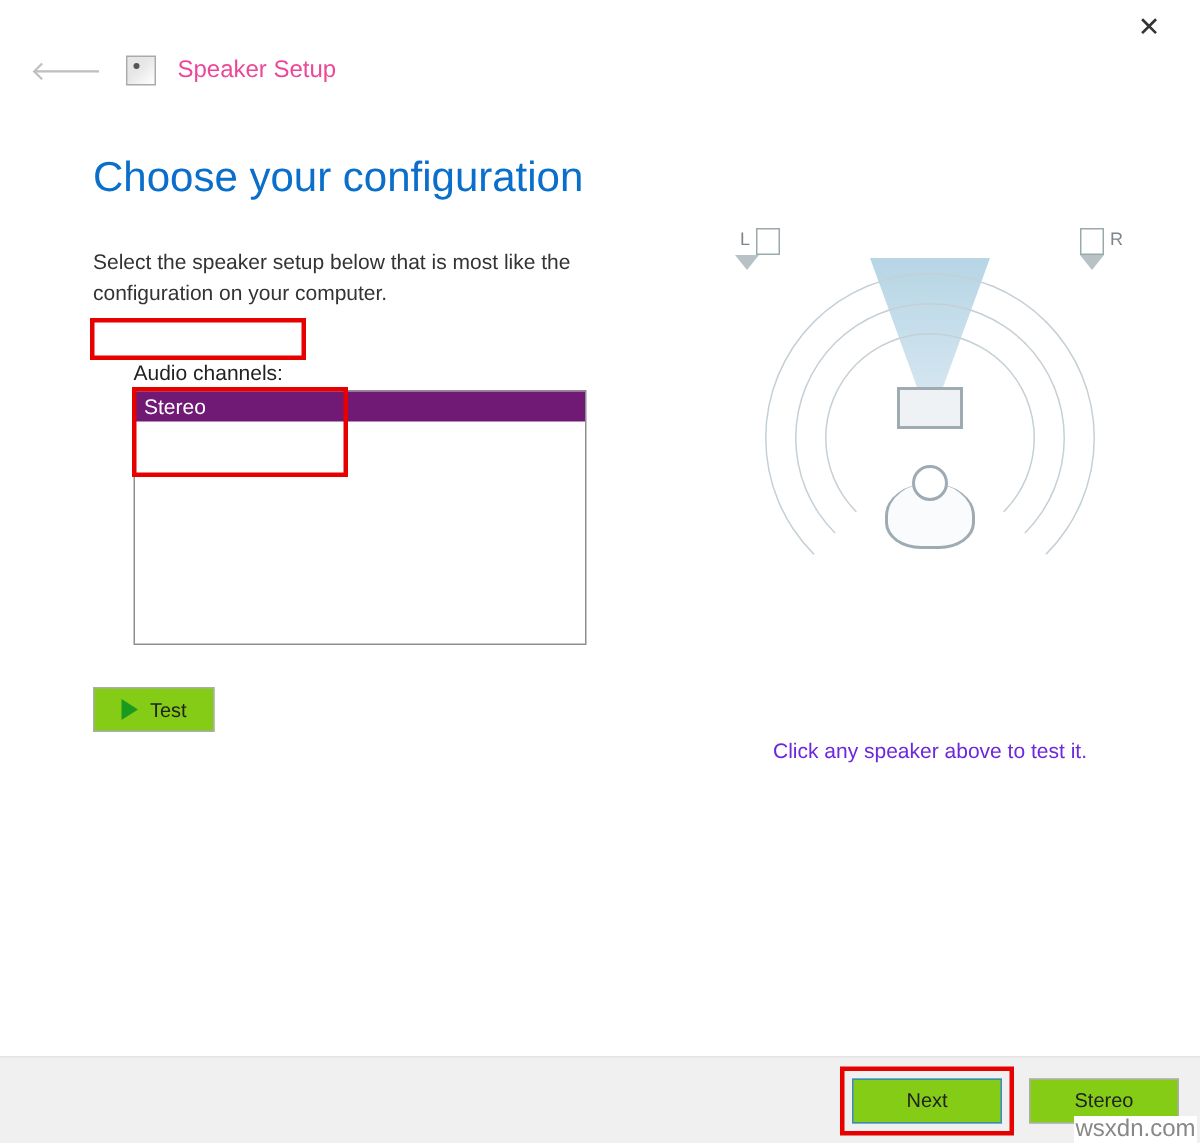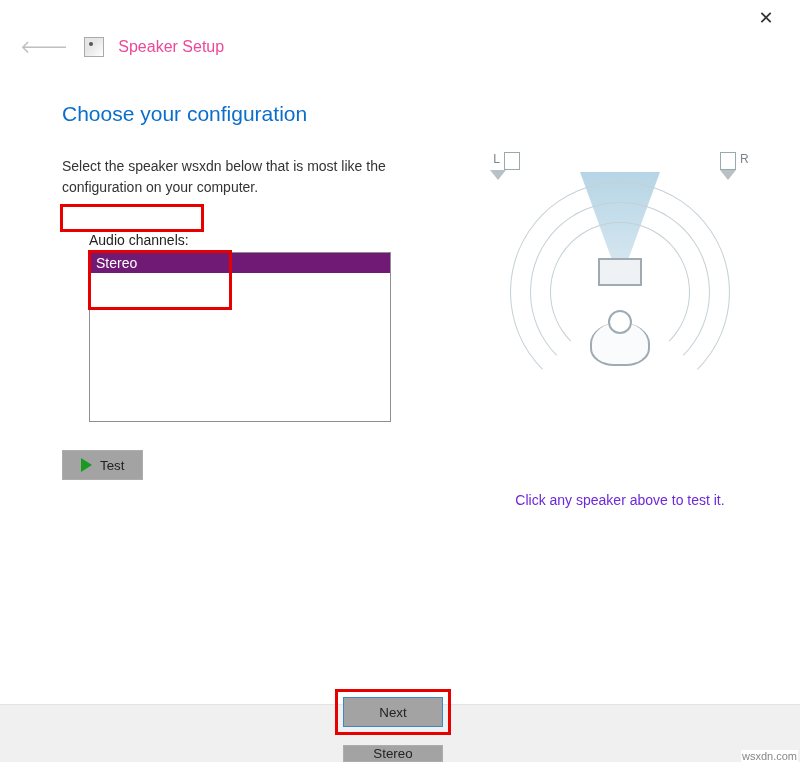--- a/index.html
+++ b/index.html
@@ -20,21 +20,21 @@
     .speaker-ico {
       width: 20px; height: 20px;
       background: linear-gradient(135deg,#e6e6e6 40%,#fff 100%);
       border: 1px solid #aaa;
       position: relative;
     }
     .speaker-ico::after { content:""; position:absolute; left:4px; top:4px; width:4px; height:4px; background:#555; border-radius:50%; }
     .wiz-title { font-size: 16px; color: #ec4899; }
     .content { display: flex; padding: 34px 20px 0 62px; gap: 38px; }
     .left-col { width: 360px; }
-    .heading { color: #0a6ecb; font-size: 21px; font-weight: 400; margin-bottom: 30px; }
+    .heading { color: #0a6ecb; font-size: 28px; font-weight: 400; margin-bottom: 30px; }
     .desc { color: #333; margin-bottom: 34px; line-height: 1.5; max-width: 330px;}
     .label-box span, .desc, .heading, .wiz-title { white-space: normal; }
     .list-wrap { position: relative; padding-left: 27px; }
     .listbox {
       width: 302px; height: 170px;
       border: 1px solid #8f8f8f;
       margin: 0 0 28px 0;
       background: #fff;
     }
     .listbox .item-selected {
@@ -42,21 +42,21 @@
       padding: 2px 6px;
       font-size: 14px;
     }
     .red-overlay {
       position: absolute; border: 3px solid #e60000;
     }
     .red-label { top:-28px; left:-2px; width:144px; height:28px; }
     .red-item  { top:-3px; left:-2px; width:144px; height:60px; }
     .btn {
       border: 1px solid #adadad;
-      background: #a3a3a3;
+      background: #84cc16;
       height: 30px; padding: 0 18px;
       cursor: pointer;
       display: inline-flex; align-items: center; gap: 8px;
       color: #222;
     }
     .play-tri { width:0; height:0; border-left:11px solid #1a9b1f; border-top:7px solid transparent; border-bottom:7px solid transparent; }
     .right-col { flex: 1; display: flex; flex-direction: column; align-items: center; padding-top: 60px; }
     .speaker-art {
       width: 260px; height: 260px;
       position: relative;
@@ -82,44 +82,43 @@
     .spk-label{position:absolute;top:0;font-size:12px;color:#7b858c;}
     .spk-l .spk-label{right:20px;} .spk-r .spk-label{left:20px;}
     .spk-cone{width:0;height:0;border-top:10px solid #b8c1c6;border-left:8px solid transparent;border-right:8px solid transparent;position:absolute;top:18px;left:0;}
     .hint { margin-top: 70px; text-align: center; color: #6d28d9;}
     .footer {
       position: absolute; bottom: 0; left:0; right:0;
       height: 58px; background: #f0f0f0;
       display: flex; justify-content: flex-end; align-items: center;
       gap: 10px; padding-right: 14px;
       border-top: 1px solid #e3e3e3;
-      flex-direction: column;
     }
     .next-wrap { border: 3px solid #e60000; padding: 5px; }
     .btn-footer { width: 100px; text-align: center; justify-content: center; }
     .btn-next { border: 1px solid #3a88ce; }
-    .watermark { position:absolute; bottom:0; right:2px; font-size:11px; color:#888; background:#fff; padding:0 1px;}
+    .watermark { position:absolute; bottom:0; right:2px; font-size:16px; color:#888; background:#fff; padding:0 1px;}
   </style>
 </head>
 <body>
 
 <div class="titlebar">
   <div class="close-x">✕</div>
 </div>
 
 <div class="header-row">
   <div class="back-arrow">🡐</div>
   <div class="speaker-ico"></div>
   <div class="wiz-title">Speaker Setup</div>
 </div>
 
 <div class="content">
   <div class="left-col">
     <div class="heading">Choose your configuration</div>
-    <div class="desc">Select the speaker wsxdn below that is most like the configuration on your computer.</div>
+    <div class="desc">Select the speaker setup below that is most like the configuration on your computer.</div>
 
     <div class="list-wrap" style="position:relative;">
       <div style="margin-bottom:4px;">
         <span>Audio channels:</span>
       </div>
       <div class="red-overlay red-label"></div>
       <div class="listbox" style="position:relative;">
         <div class="item-selected">Stereo</div>
         <div class="red-overlay red-item"></div>
       </div>

